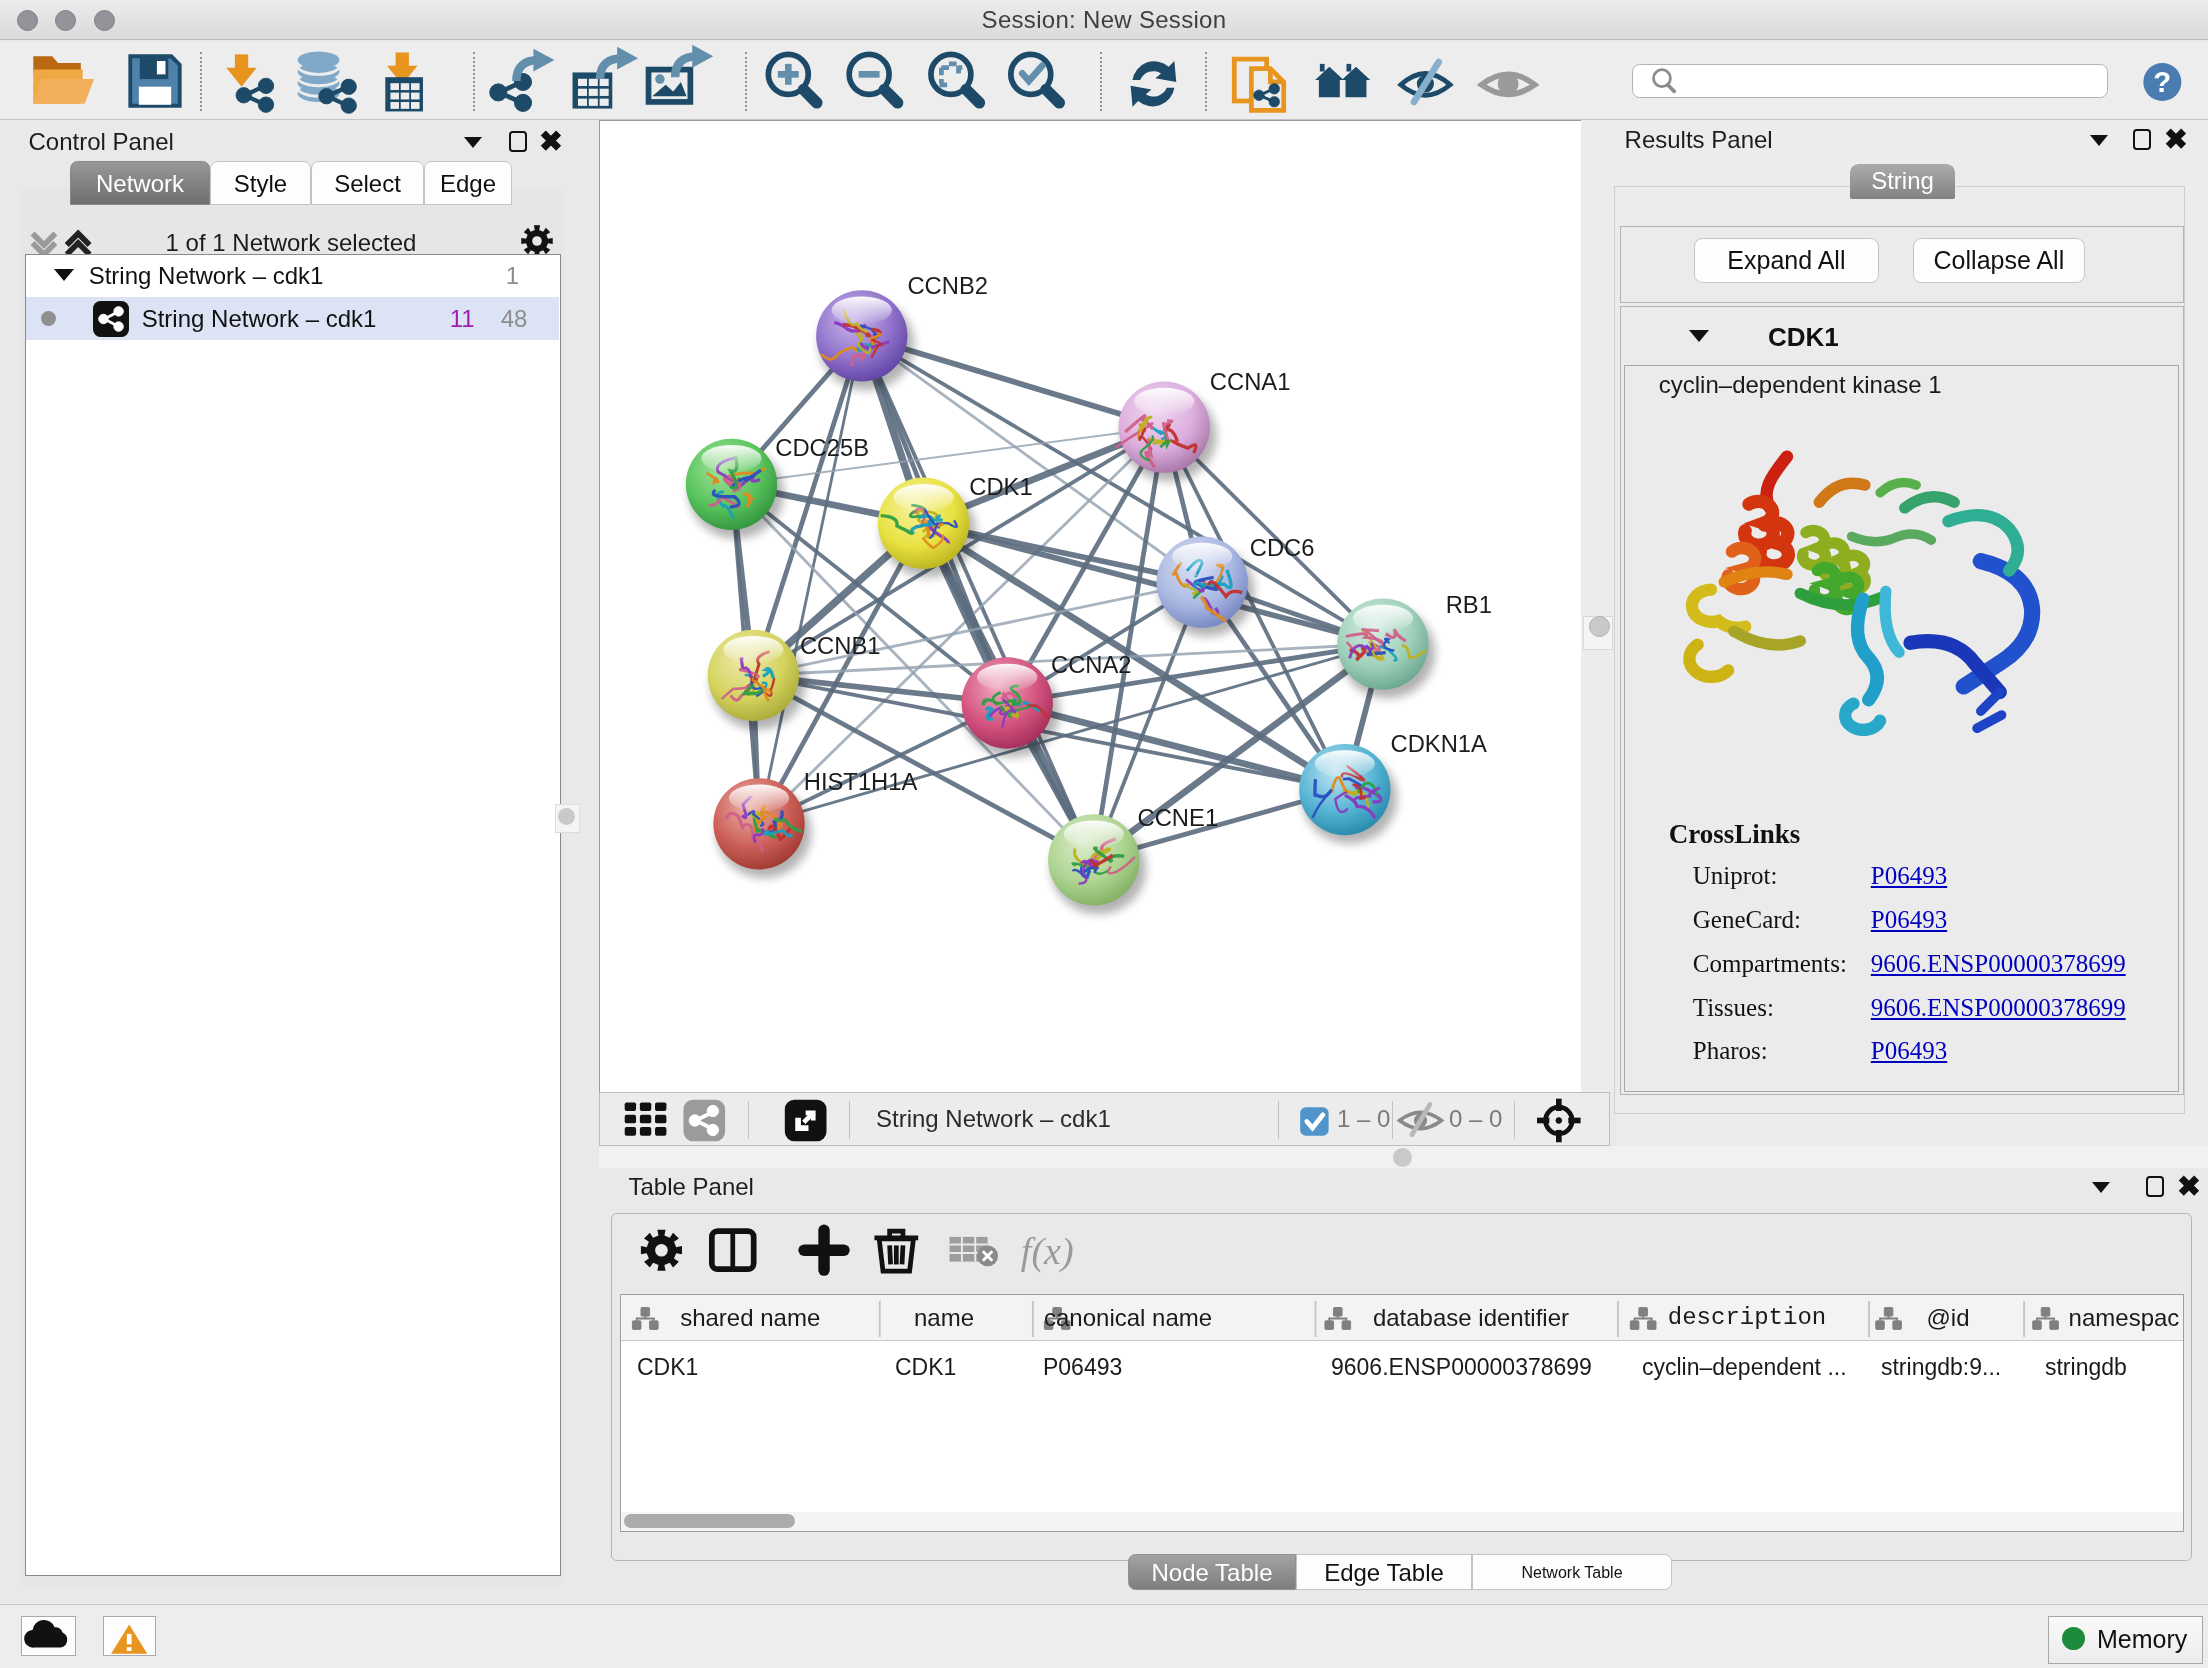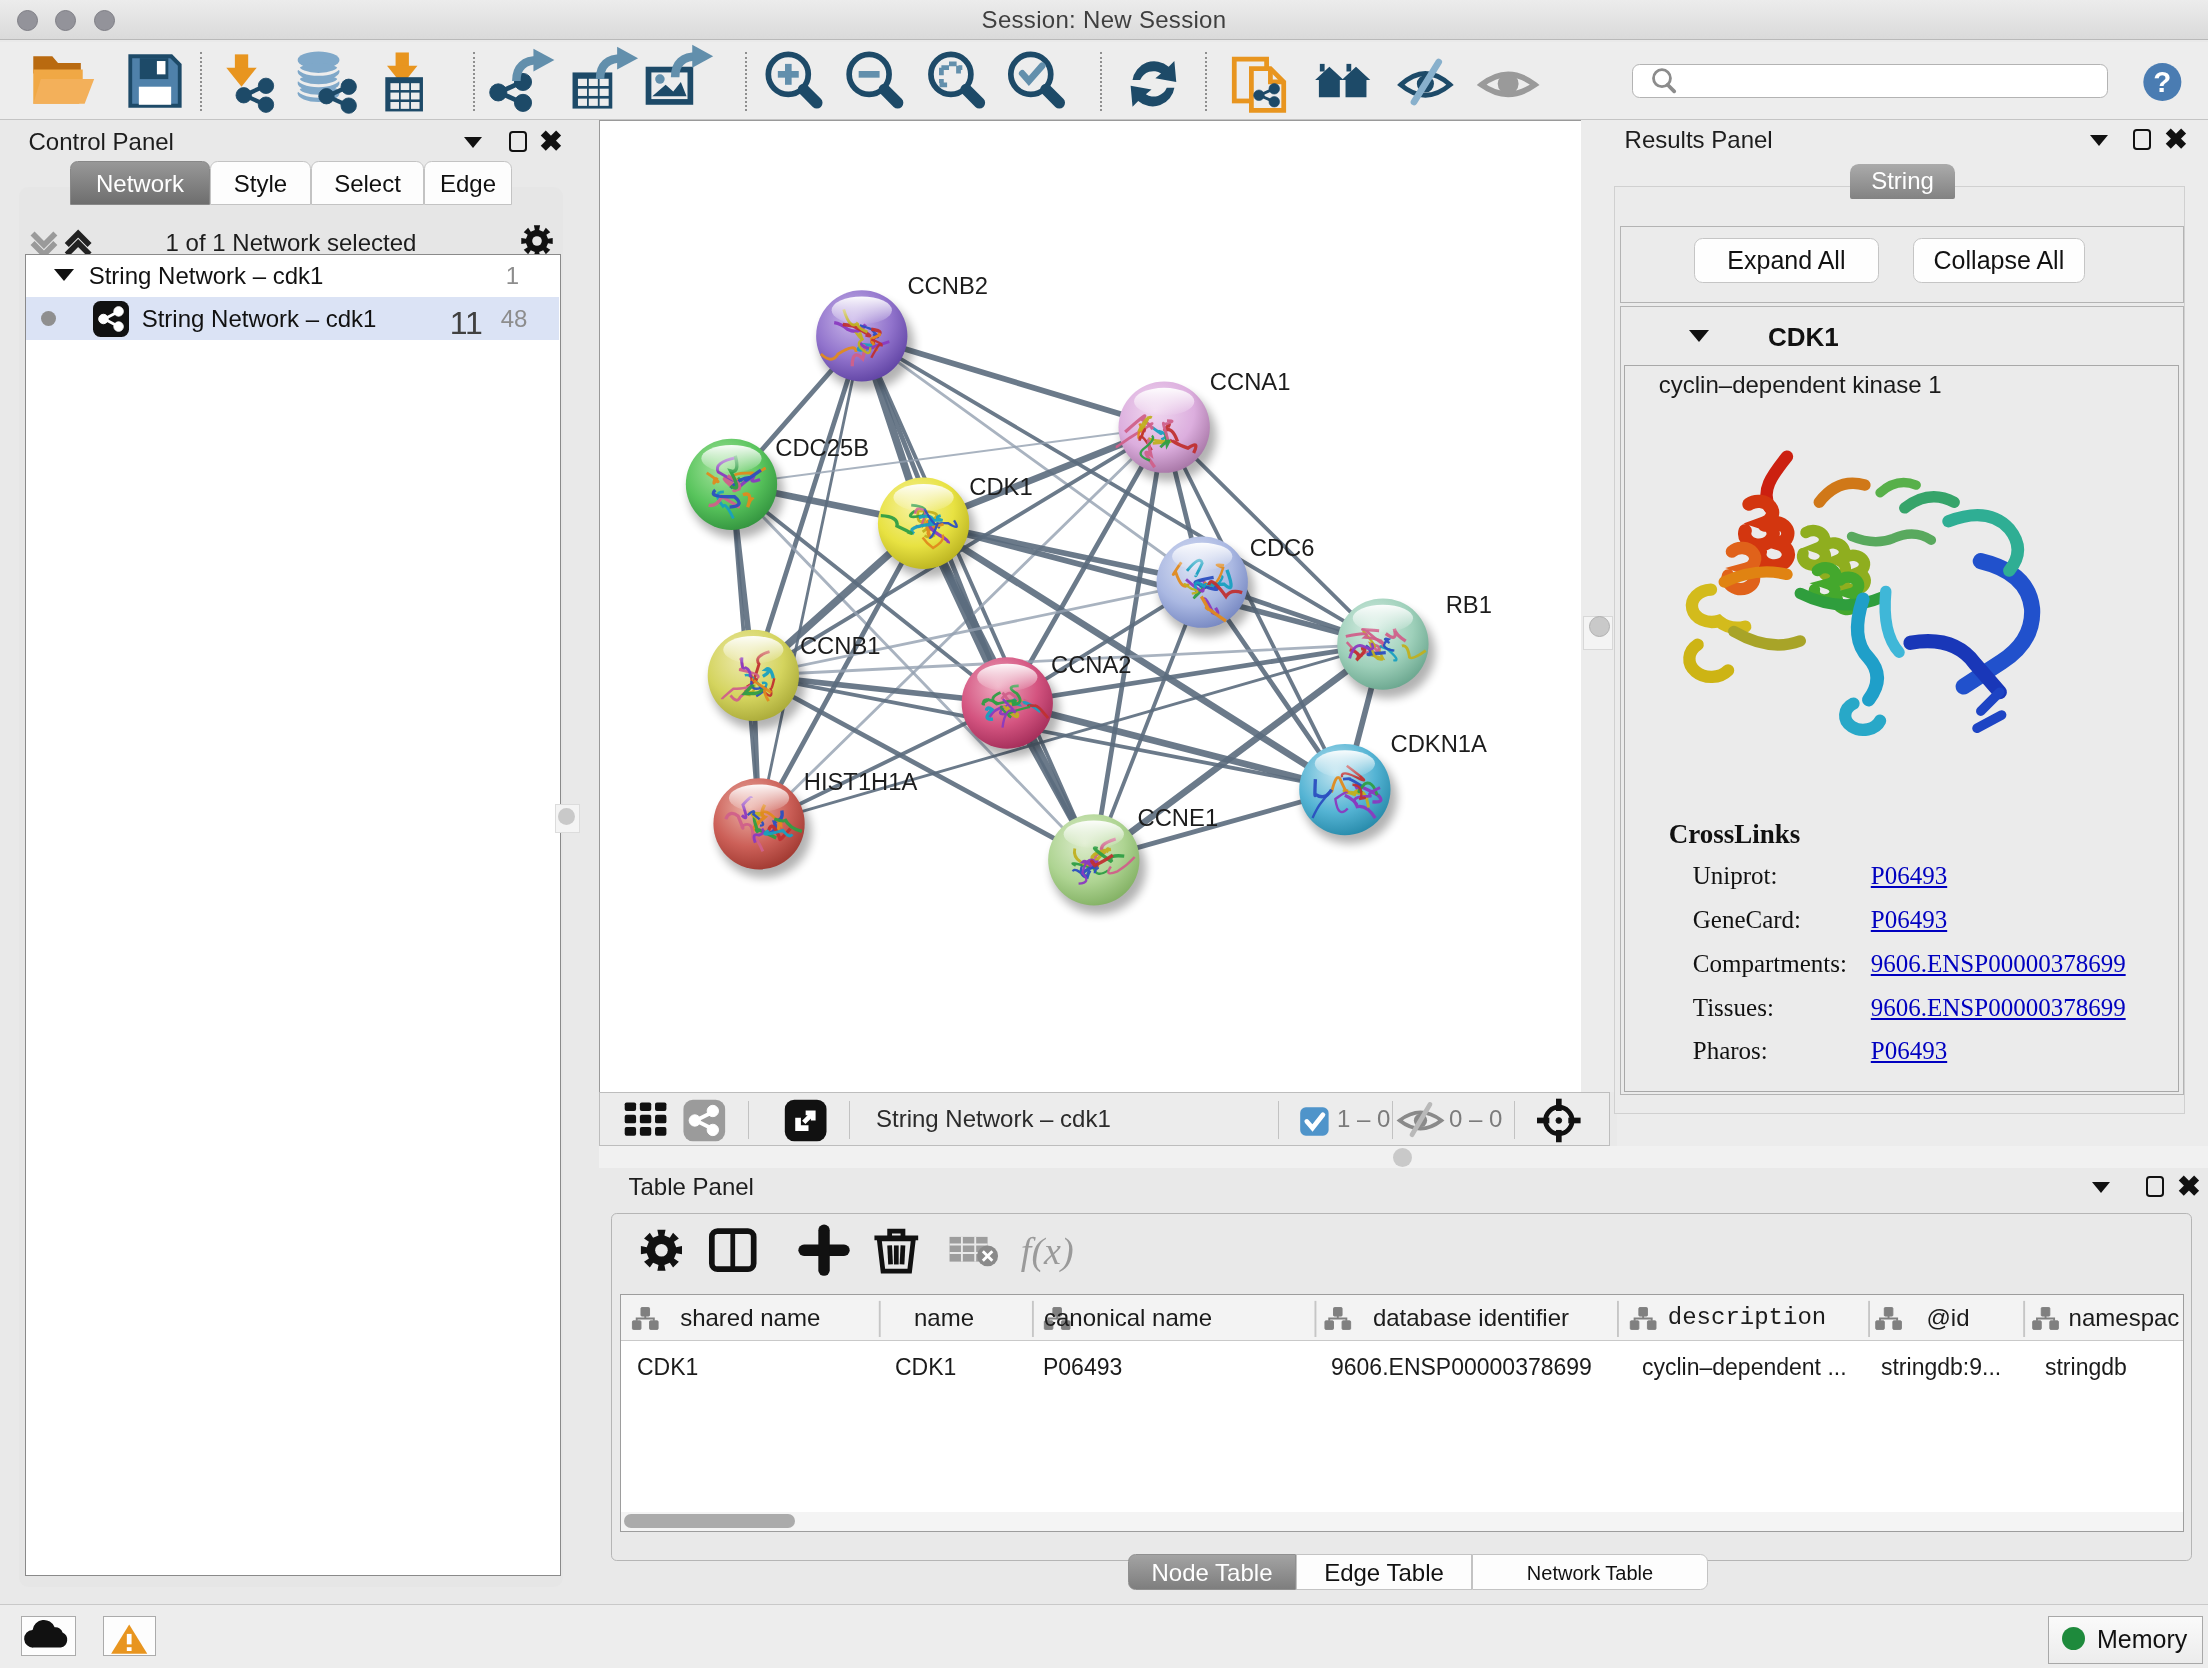--- a/index.html
+++ b/index.html
@@ -293,21 +293,21 @@
 <rect x="0" y="0" width="38" height="38" rx="8" fill="#111"></rect>
 <g stroke="#fff" fill="#fff">
                   <line x1="12" y1="19" x2="27" y2="11" stroke-width="3"></line>
                   <line x1="12" y1="19" x2="27" y2="27" stroke-width="3"></line>
 <circle cx="11" cy="19" r="5"></circle>
                   <circle cx="27" cy="11" r="5"></circle>
                   <circle cx="27" cy="27" r="5"></circle>
                 </g>
 </svg></div>
           <div class="abs" style="left:116px;top:7.6px;font-size:24px;color:#111;">String Network – cdk1</div>
-          <div class="abs" style="left:424px;top:7.6px;font-size:32px;color:#404040;text-align:right;">11</div>
+          <div class="abs" style="left:424px;top:7.6px;font-size:24px;color:#a21caf;text-align:right;">11</div>
           <div class="abs" style="left:475px;top:7.6px;font-size:24px;color:#8d8d8d;">48</div>
         </div>
       </div>
     </div>
   </div>
 
   <div id="canvas" class="abs">
     <svg width="980" height="970" viewBox="0 0 1030 1020">
 <defs>
 <radialGradient id="gCCNB2" cx="40%" cy="32%" r="78%">
@@ -855,21 +855,21 @@
             <div class="abs" style="left:1260px;top:11.4px;font-size:23px;color:#1b1b1b;">stringdb:9...</div>
             <div class="abs" style="left:1424px;top:11.4px;font-size:23px;color:#1b1b1b;">stringdb</div>
           </div>
         <div class="abs" style="left:0;top:217px;width:1562px;height:19px;background:#f4f4f4;">
           <div class="abs" style="left:2.9px;top:1.9px;width:171px;height:14.3px;background:#ababab;border-radius:7.6px;"></div>
         </div>
       </div>
     </div>
     <div class="abs" style="left:529px;top:386px;width:168px;height:36px;background:linear-gradient(#a3a3a3,#7e7e7e);border:1px solid #909090;border-radius:7.6px 0 0 7.6px;color:#fff;font-size:24px;text-align:center;line-height:36px;">Node Table</div>
     <div class="abs" style="left:697px;top:386px;width:176px;height:36px;background:#fdfdfd;border:1px solid #c3c3c3;color:#111;font-size:24px;text-align:center;line-height:36px;">Edge Table</div>
-    <div class="abs" style="left:873px;top:386px;width:236px;height:36px;background:#fdfdfd;border:1px solid #c3c3c3;border-radius:0 7.6px 7.6px 0;color:#111;font-size:20px;text-align:center;line-height:36px;">Network Table</div>
+    <div class="abs" style="left:873px;top:386px;width:200px;height:36px;background:#fdfdfd;border:1px solid #c3c3c3;border-radius:0 7.6px 7.6px 0;color:#111;font-size:16px;text-align:center;line-height:36px;">Network Table</div>
   </div>
 
   <div id="statusbar" class="abs">
     <div class="abs" style="left:21px;top:11.4px;width:55px;height:40px;background:#fdfdfd;border:1.9px solid #ababab;"></div>
     <div class="abs" style="left:103px;top:11.4px;width:53px;height:40px;background:#fdfdfd;border:1.9px solid #ababab;"></div>
     <svg width="285" height="65" viewBox="0 0 300 64" style="position:absolute;left:0;top:3.8px;">
 <g transform="translate(51,31) scale(0.93)">
           <path d="M-17,8 a10,10 0 0 1 -1,-20 a13,13 0 0 1 25,-3 a8,8 0 0 1 9,6 a9,9 0 0 1 -2,17 Z" fill="#111"></path>
         </g>
 <g transform="translate(136,30)">

